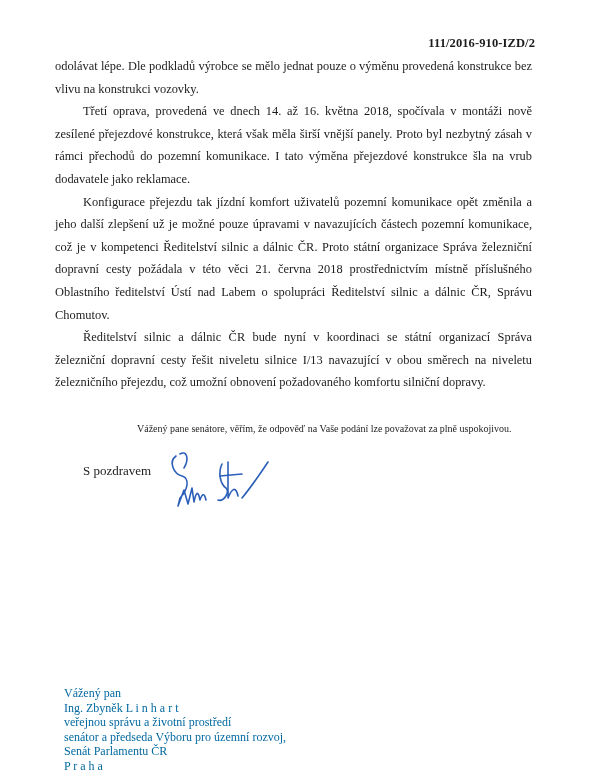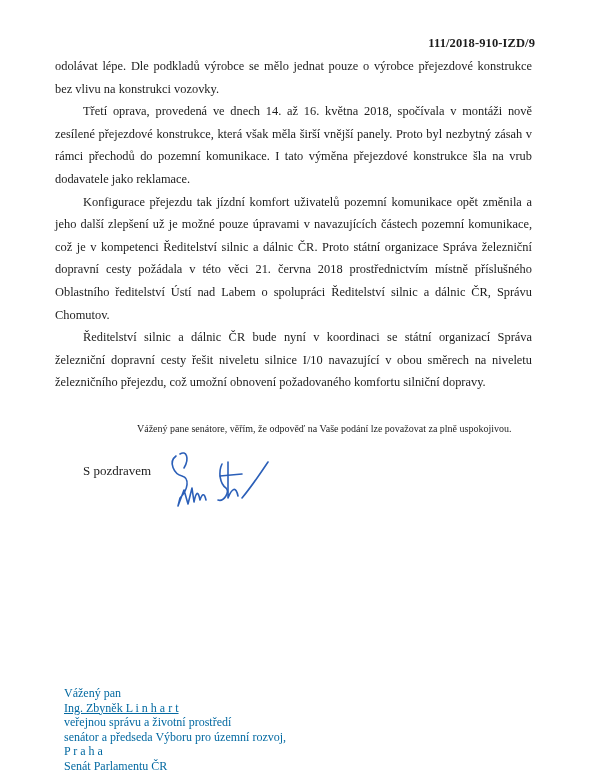--- a/index.html
+++ b/index.html
@@ -25,32 +25,32 @@
   .greeting {
     position: absolute; left: 83px; top: 463px;
     font-size: 13px;
   }
   .signature { position: absolute; left: 166px; top: 448px; width: 110px; height: 62px; }
   .address {
     position: absolute; left: 64px; top: 686px;
     font-size: 12px; line-height: 14.6px; color: #0369a1;
   }
   .address div { white-space: nowrap; }
-  .underline { text-decoration: underline; }
+  .underline { }
 </style>
 </head>
 <body>
 
-<div class="ref">111/2018-910-IZD/9</div>
+<div class="ref">111/2016-910-IZD/2</div>
 
 <div class="body-text">
-  <p>odolávat lépe. Dle podkladů výrobce se mělo jednat pouze o výrobce přejezdové konstrukce bez vlivu na konstrukci vozovky.</p>
+  <p>odolávat lépe. Dle podkladů výrobce se mělo jednat pouze o výměnu provedená konstrukce bez vlivu na konstrukci vozovky.</p>
   <p class="indent">Třetí oprava, provedená ve dnech 14. až 16. května 2018, spočívala v montáži nově zesílené přejezdové konstrukce, která však měla širší vnější panely. Proto byl nezbytný zásah v rámci přechodů do pozemní komunikace. I tato výměna přejezdové konstrukce šla na vrub dodavatele jako reklamace.</p>
   <p class="indent">Konfigurace přejezdu tak jízdní komfort uživatelů pozemní komunikace opět změnila a jeho další zlepšení už je možné pouze úpravami v navazujících částech pozemní komunikace, což je v kompetenci Ředitelství silnic a dálnic ČR. Proto státní organizace Správa železniční dopravní cesty požádala v této věci 21. června 2018 prostřednictvím místně příslušného Oblastního ředitelství Ústí nad Labem o spolupráci Ředitelství silnic a dálnic ČR, Správu Chomutov.</p>
-  <p class="indent">Ředitelství silnic a dálnic ČR bude nyní v koordinaci se státní organizací Správa železniční dopravní cesty řešit niveletu silnice I/10 navazující v obou směrech na niveletu železničního přejezdu, což umožní obnovení požadovaného komfortu silniční dopravy.</p>
+  <p class="indent">Ředitelství silnic a dálnic ČR bude nyní v koordinaci se státní organizací Správa železniční dopravní cesty řešit niveletu silnice I/13 navazující v obou směrech na niveletu železničního přejezdu, což umožní obnovení požadovaného komfortu silniční dopravy.</p>
 </div>
 
 <div class="closing">Vážený pane senátore, věřím, že odpověď na Vaše podání lze považovat za plně uspokojivou.</div>
 
 <div class="greeting">S pozdravem</div>
 
 <svg class="signature" viewBox="0 0 110 62">
   <g fill="none" stroke="#2b5fb8" stroke-width="1.6" stroke-linecap="round" stroke-linejoin="round">
     <path d="M10 8 C 2 14, 8 26, 16 28 C 24 30, 22 42, 14 50 L 12 58 L 18 42 L 22 56 L 26 40 L 28 54 C 30 44, 32 42, 34 52 C 36 46, 38 44, 40 52"></path>
     <path d="M14 6 C 20 2, 24 10, 18 20"></path>
@@ -59,15 +59,15 @@
     <path d="M54 28 L 76 26"></path>
     <path d="M76 50 C 86 38, 94 26, 102 14"></path>
   </g>
 </svg>
 
 <div class="address">
   <div>Vážený pan</div>
   <div class="underline">Ing. Zbyněk L i n h a r t</div>
   <div>veřejnou správu a životní prostředí</div>
   <div>senátor a předseda Výboru pro územní rozvoj,</div>
+  <div>Senát Parlamentu ČR</div>
   <div>P r a h a</div>
-  <div>Senát Parlamentu ČR</div>
 </div>
 
 </body></html>

